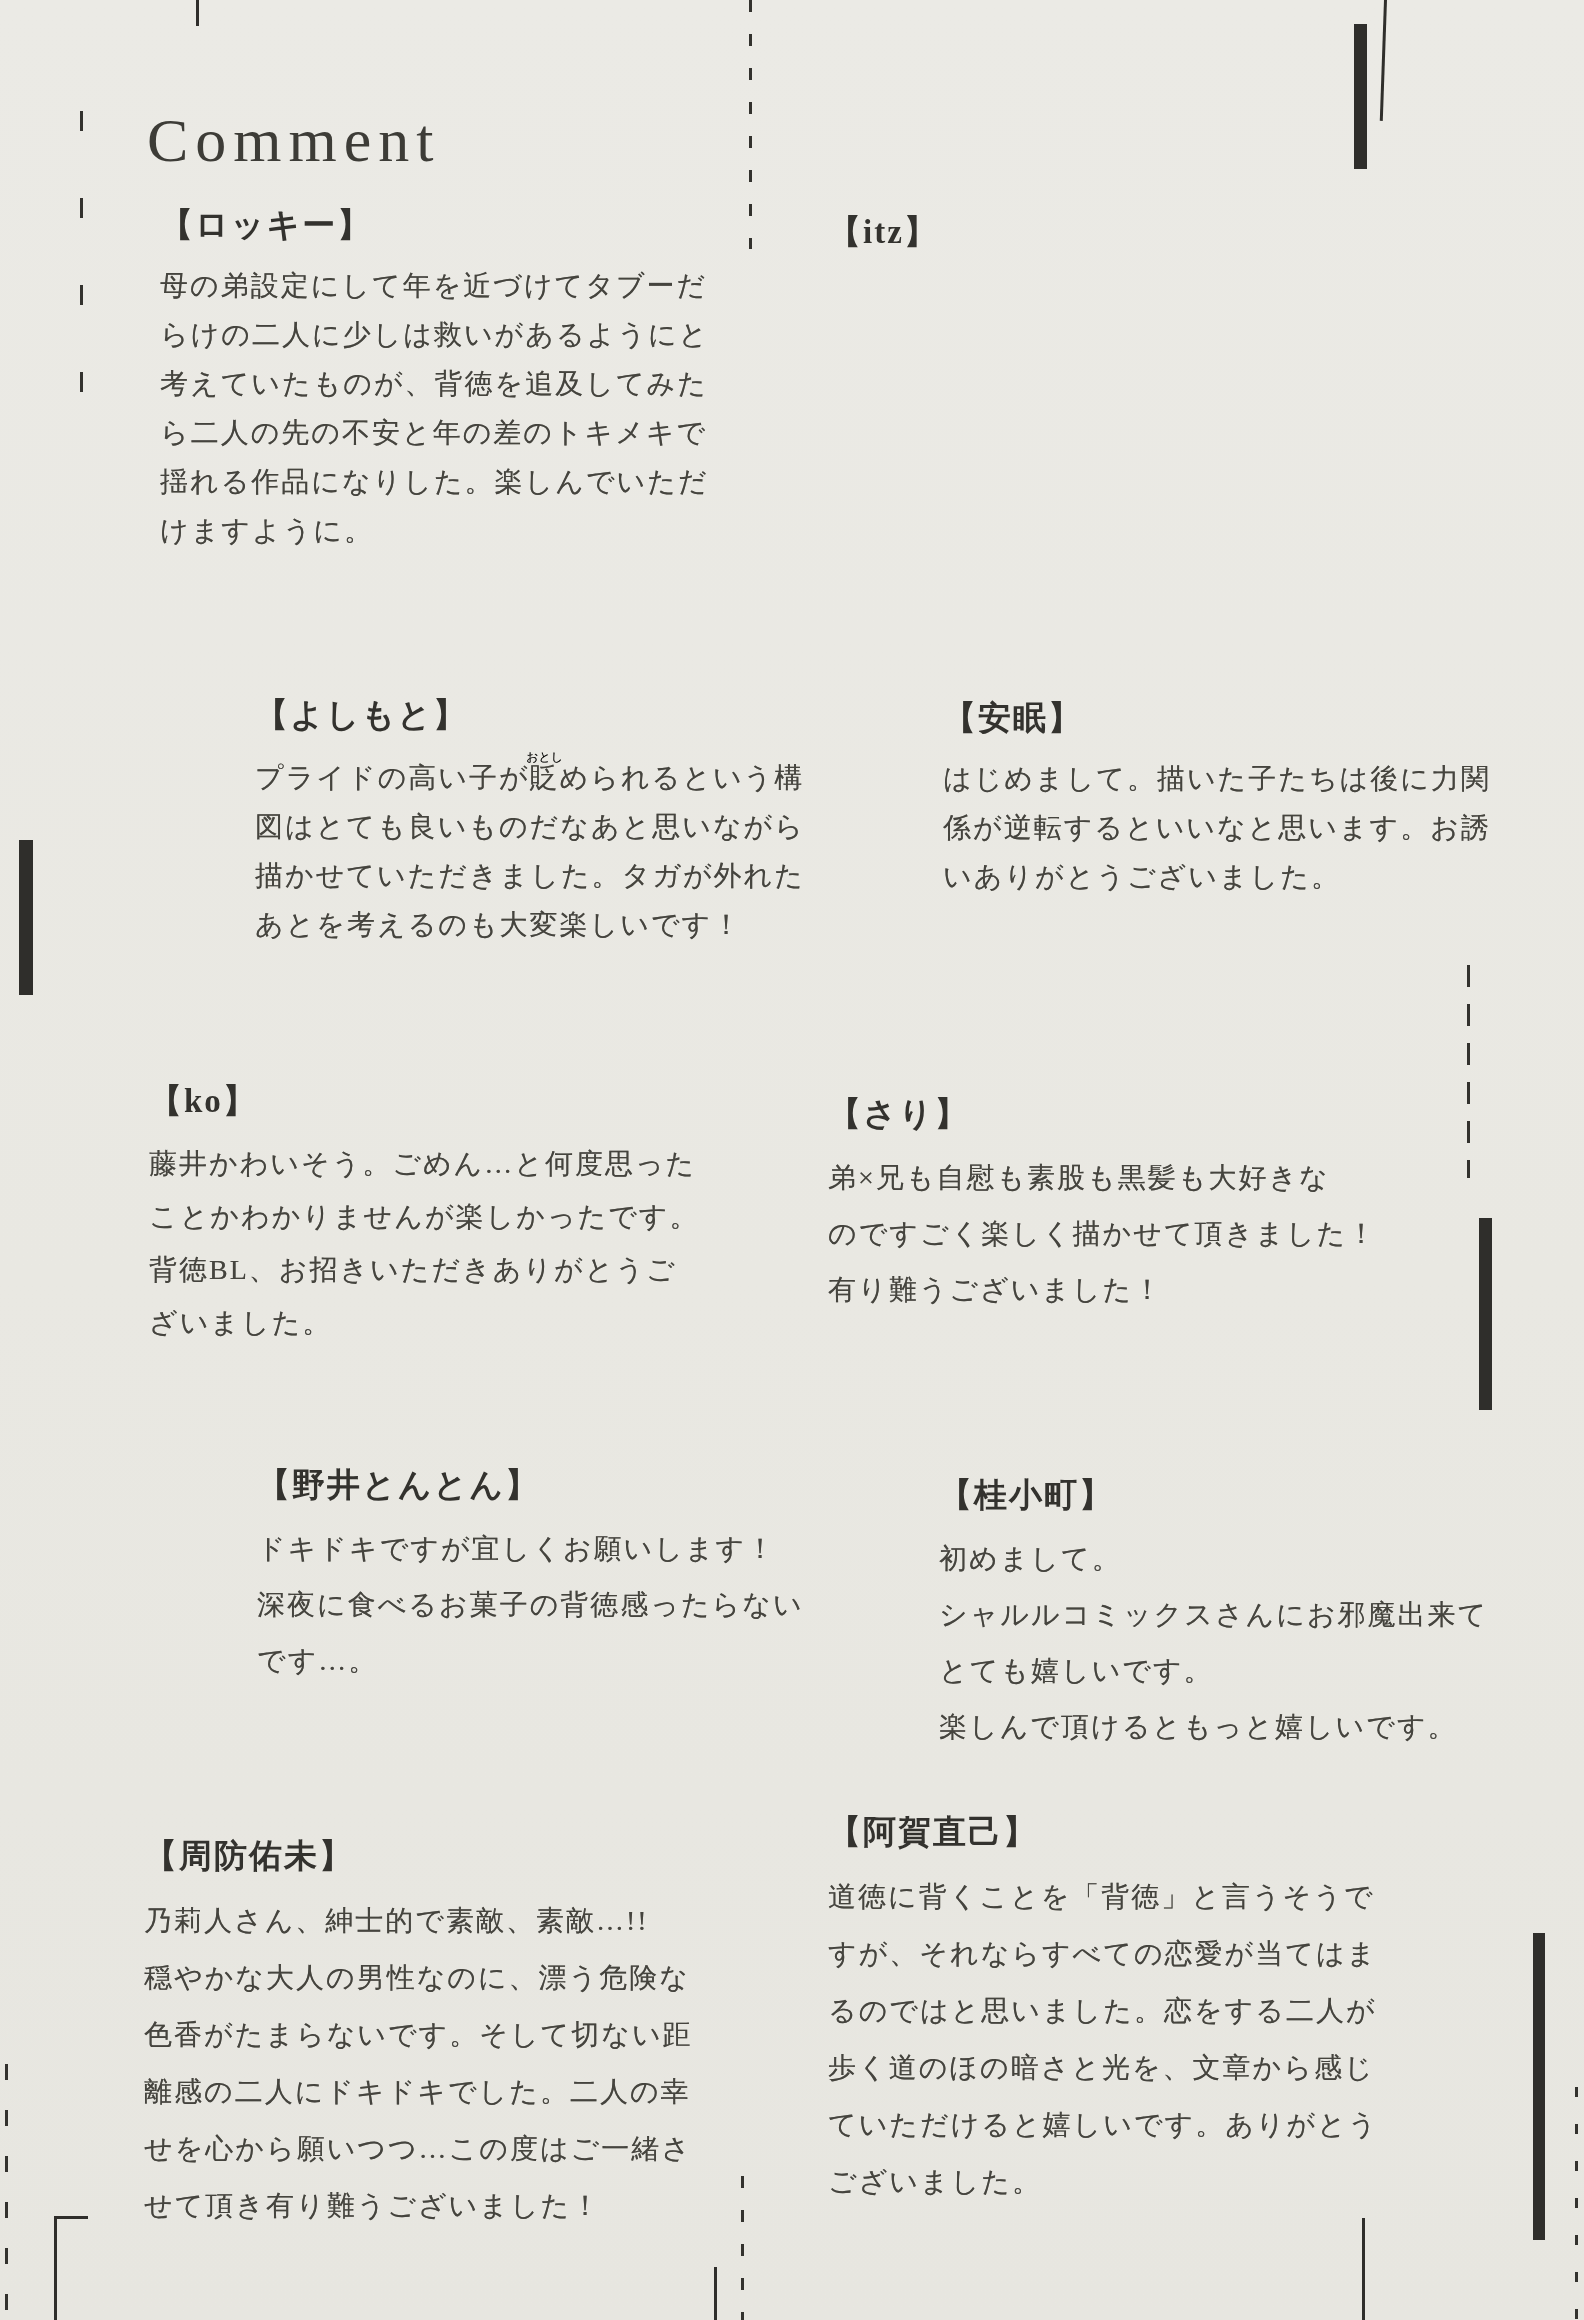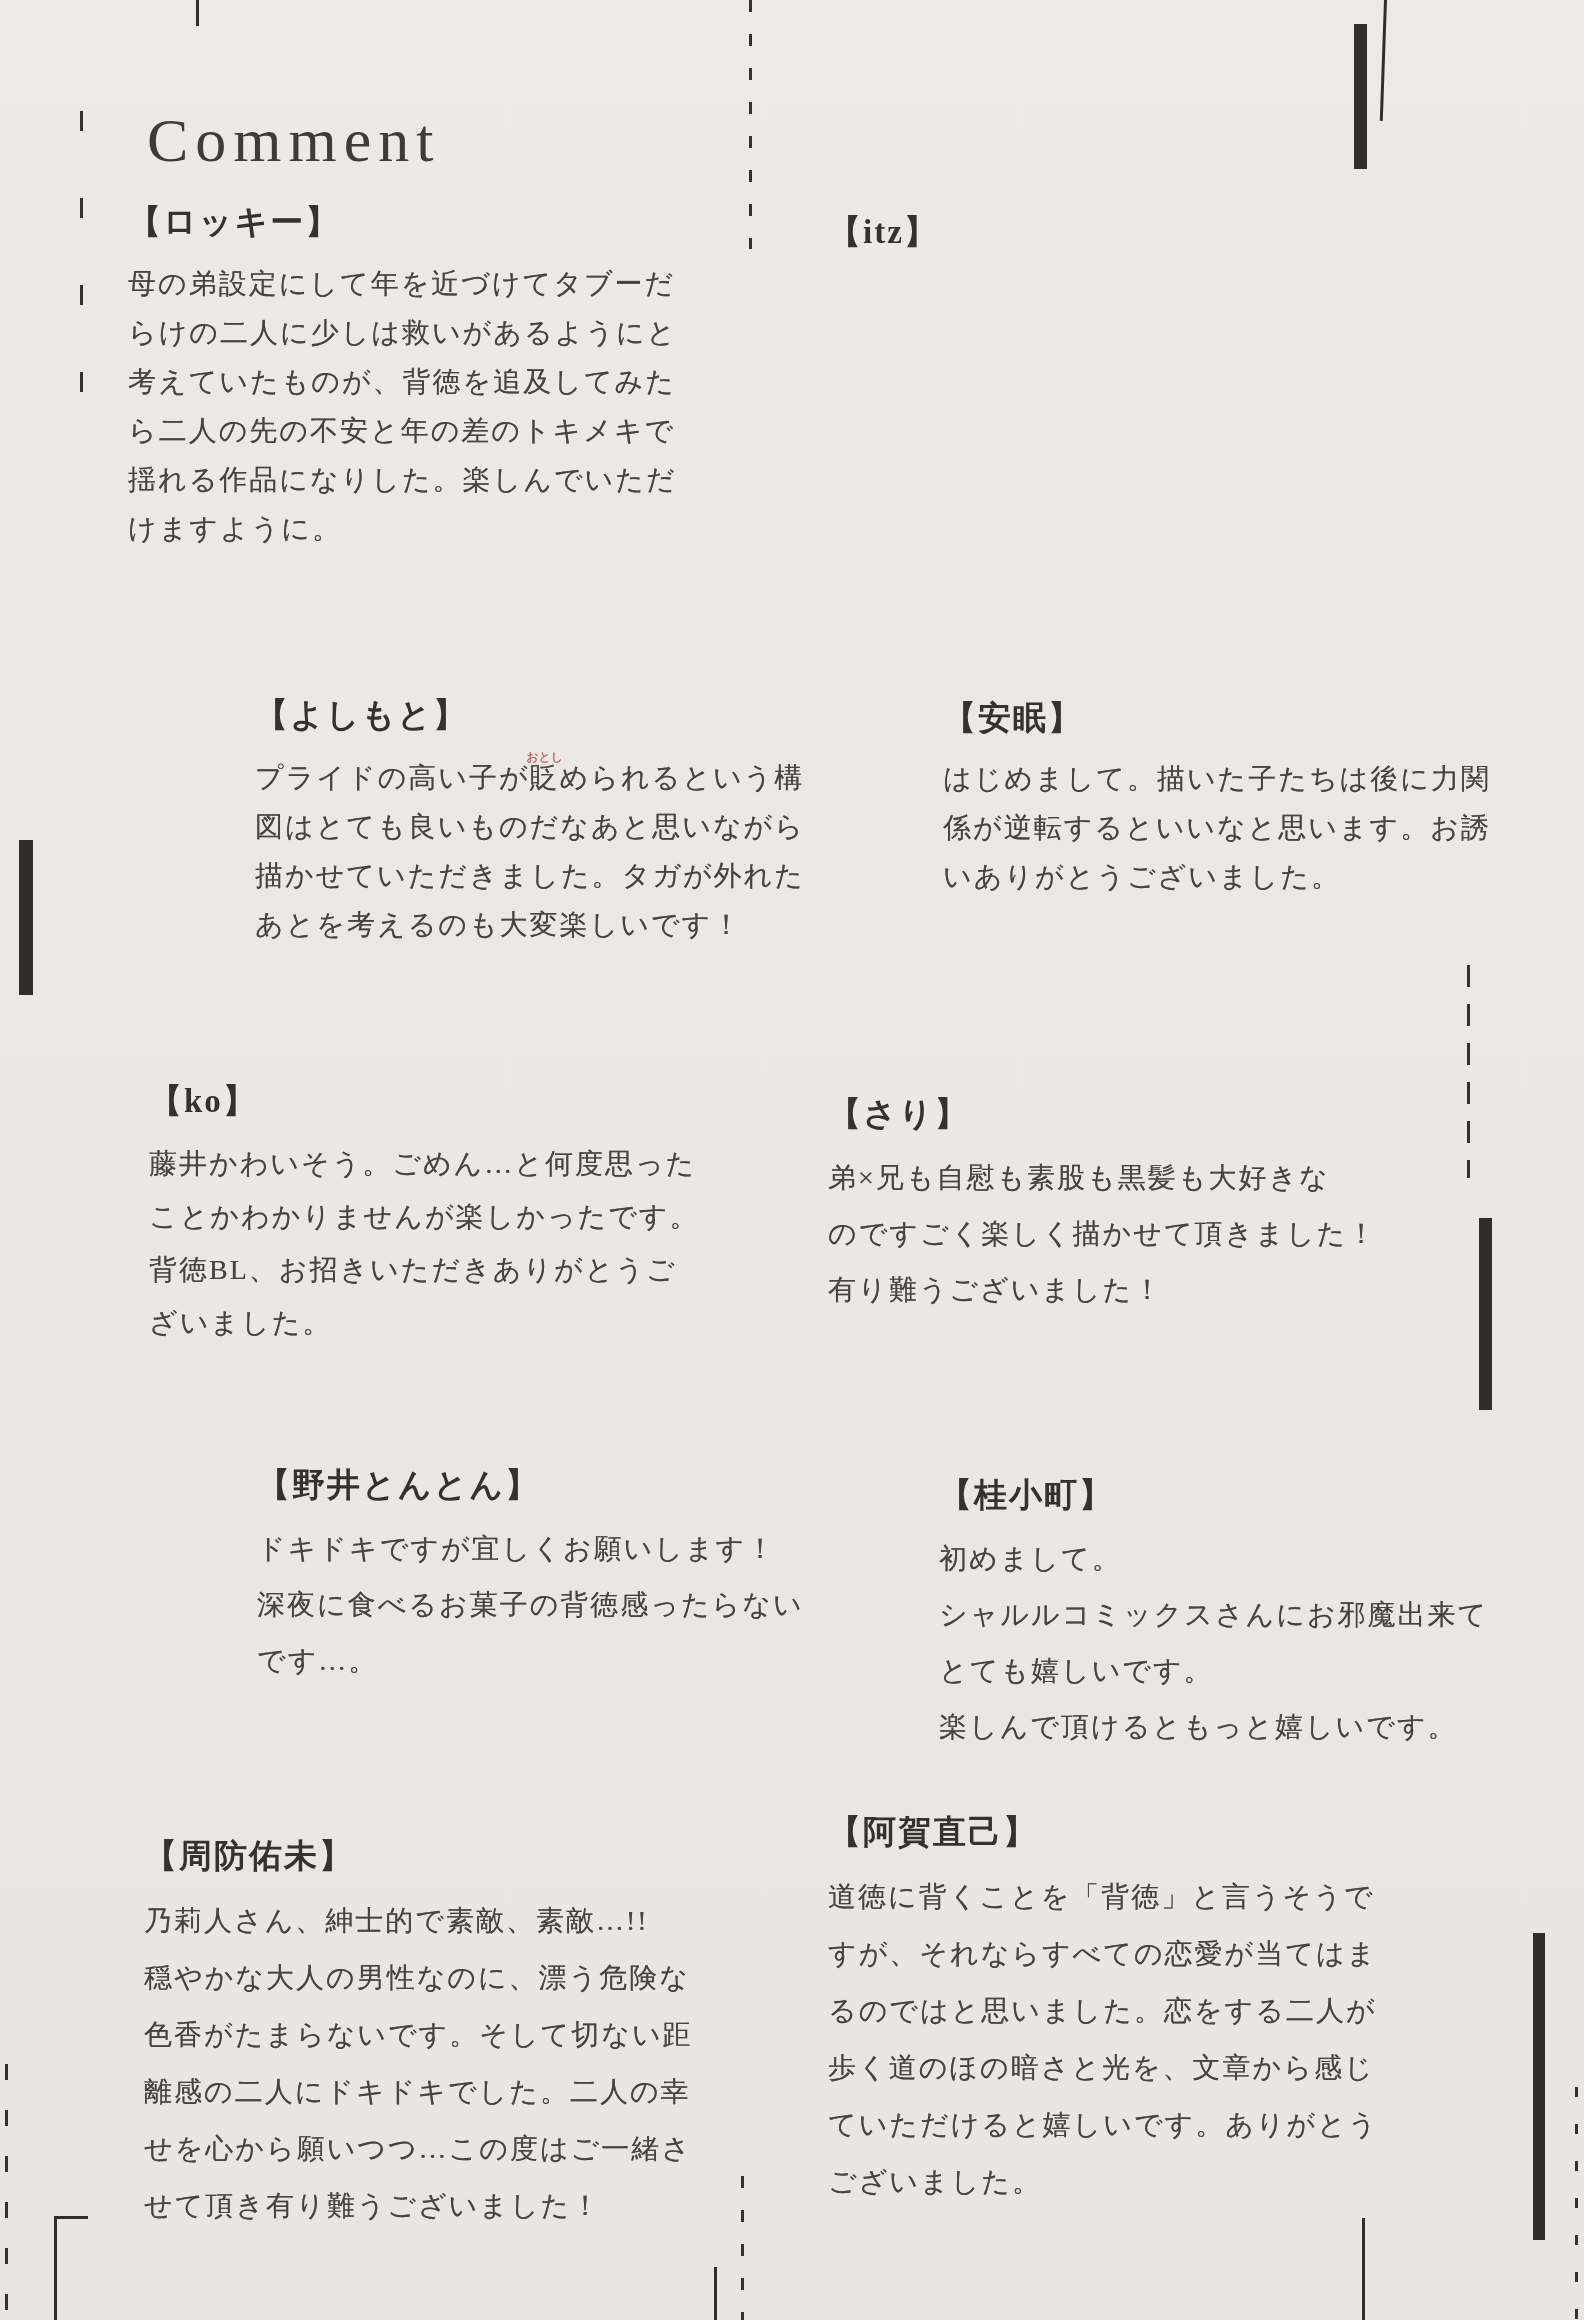--- a/index.html
+++ b/index.html
@@ -18,35 +18,35 @@
     font-size:33px; font-weight:bold; color:#33322e;
     letter-spacing:2px; line-height:44px; white-space:nowrap;
   }
   .block .lines { margin-top:14px; }
   .block .lines .line {
     font-size:28px; color:#45443e; letter-spacing:2px;
     line-height:var(--lh,50px); white-space:nowrap;
     text-shadow:0 0 0.5px rgba(64,62,56,0.55);
   }
   ruby rt {
-    font-size:12px; letter-spacing:0; color:#ef4444;
+    font-size:12px; letter-spacing:0; color:#000000;
   }
   
   .mark { position:absolute; background:#2f2e2b; }
   .vdash {
     position:absolute; width:3px;
     background:repeating-linear-gradient(to bottom,#33322e 0 var(--d,12px),transparent var(--d,12px) var(--p,34px));
   }
 </style>
 </head>
 <body>
 
 <div class="page-title">Comment</div>
 
-<div class="block" style="left:128px; top:203px;font-family:Liberation Mono, monospace;">
+<div class="block" style="left:160px; top:203px;">
   <div class="header">【ロッキー】</div>
   <div class="lines" style="--lh:49px;">
     <div class="line">母の弟設定にして年を近づけてタブーだ</div>
     <div class="line">らけの二人に少しは救いがあるようにと</div>
     <div class="line">考えていたものが、背徳を追及してみた</div>
     <div class="line">ら二人の先の不安と年の差のトキメキで</div>
     <div class="line">揺れる作品になりした。楽しんでいただ</div>
     <div class="line">けますように。</div>
   </div>
 </div>

